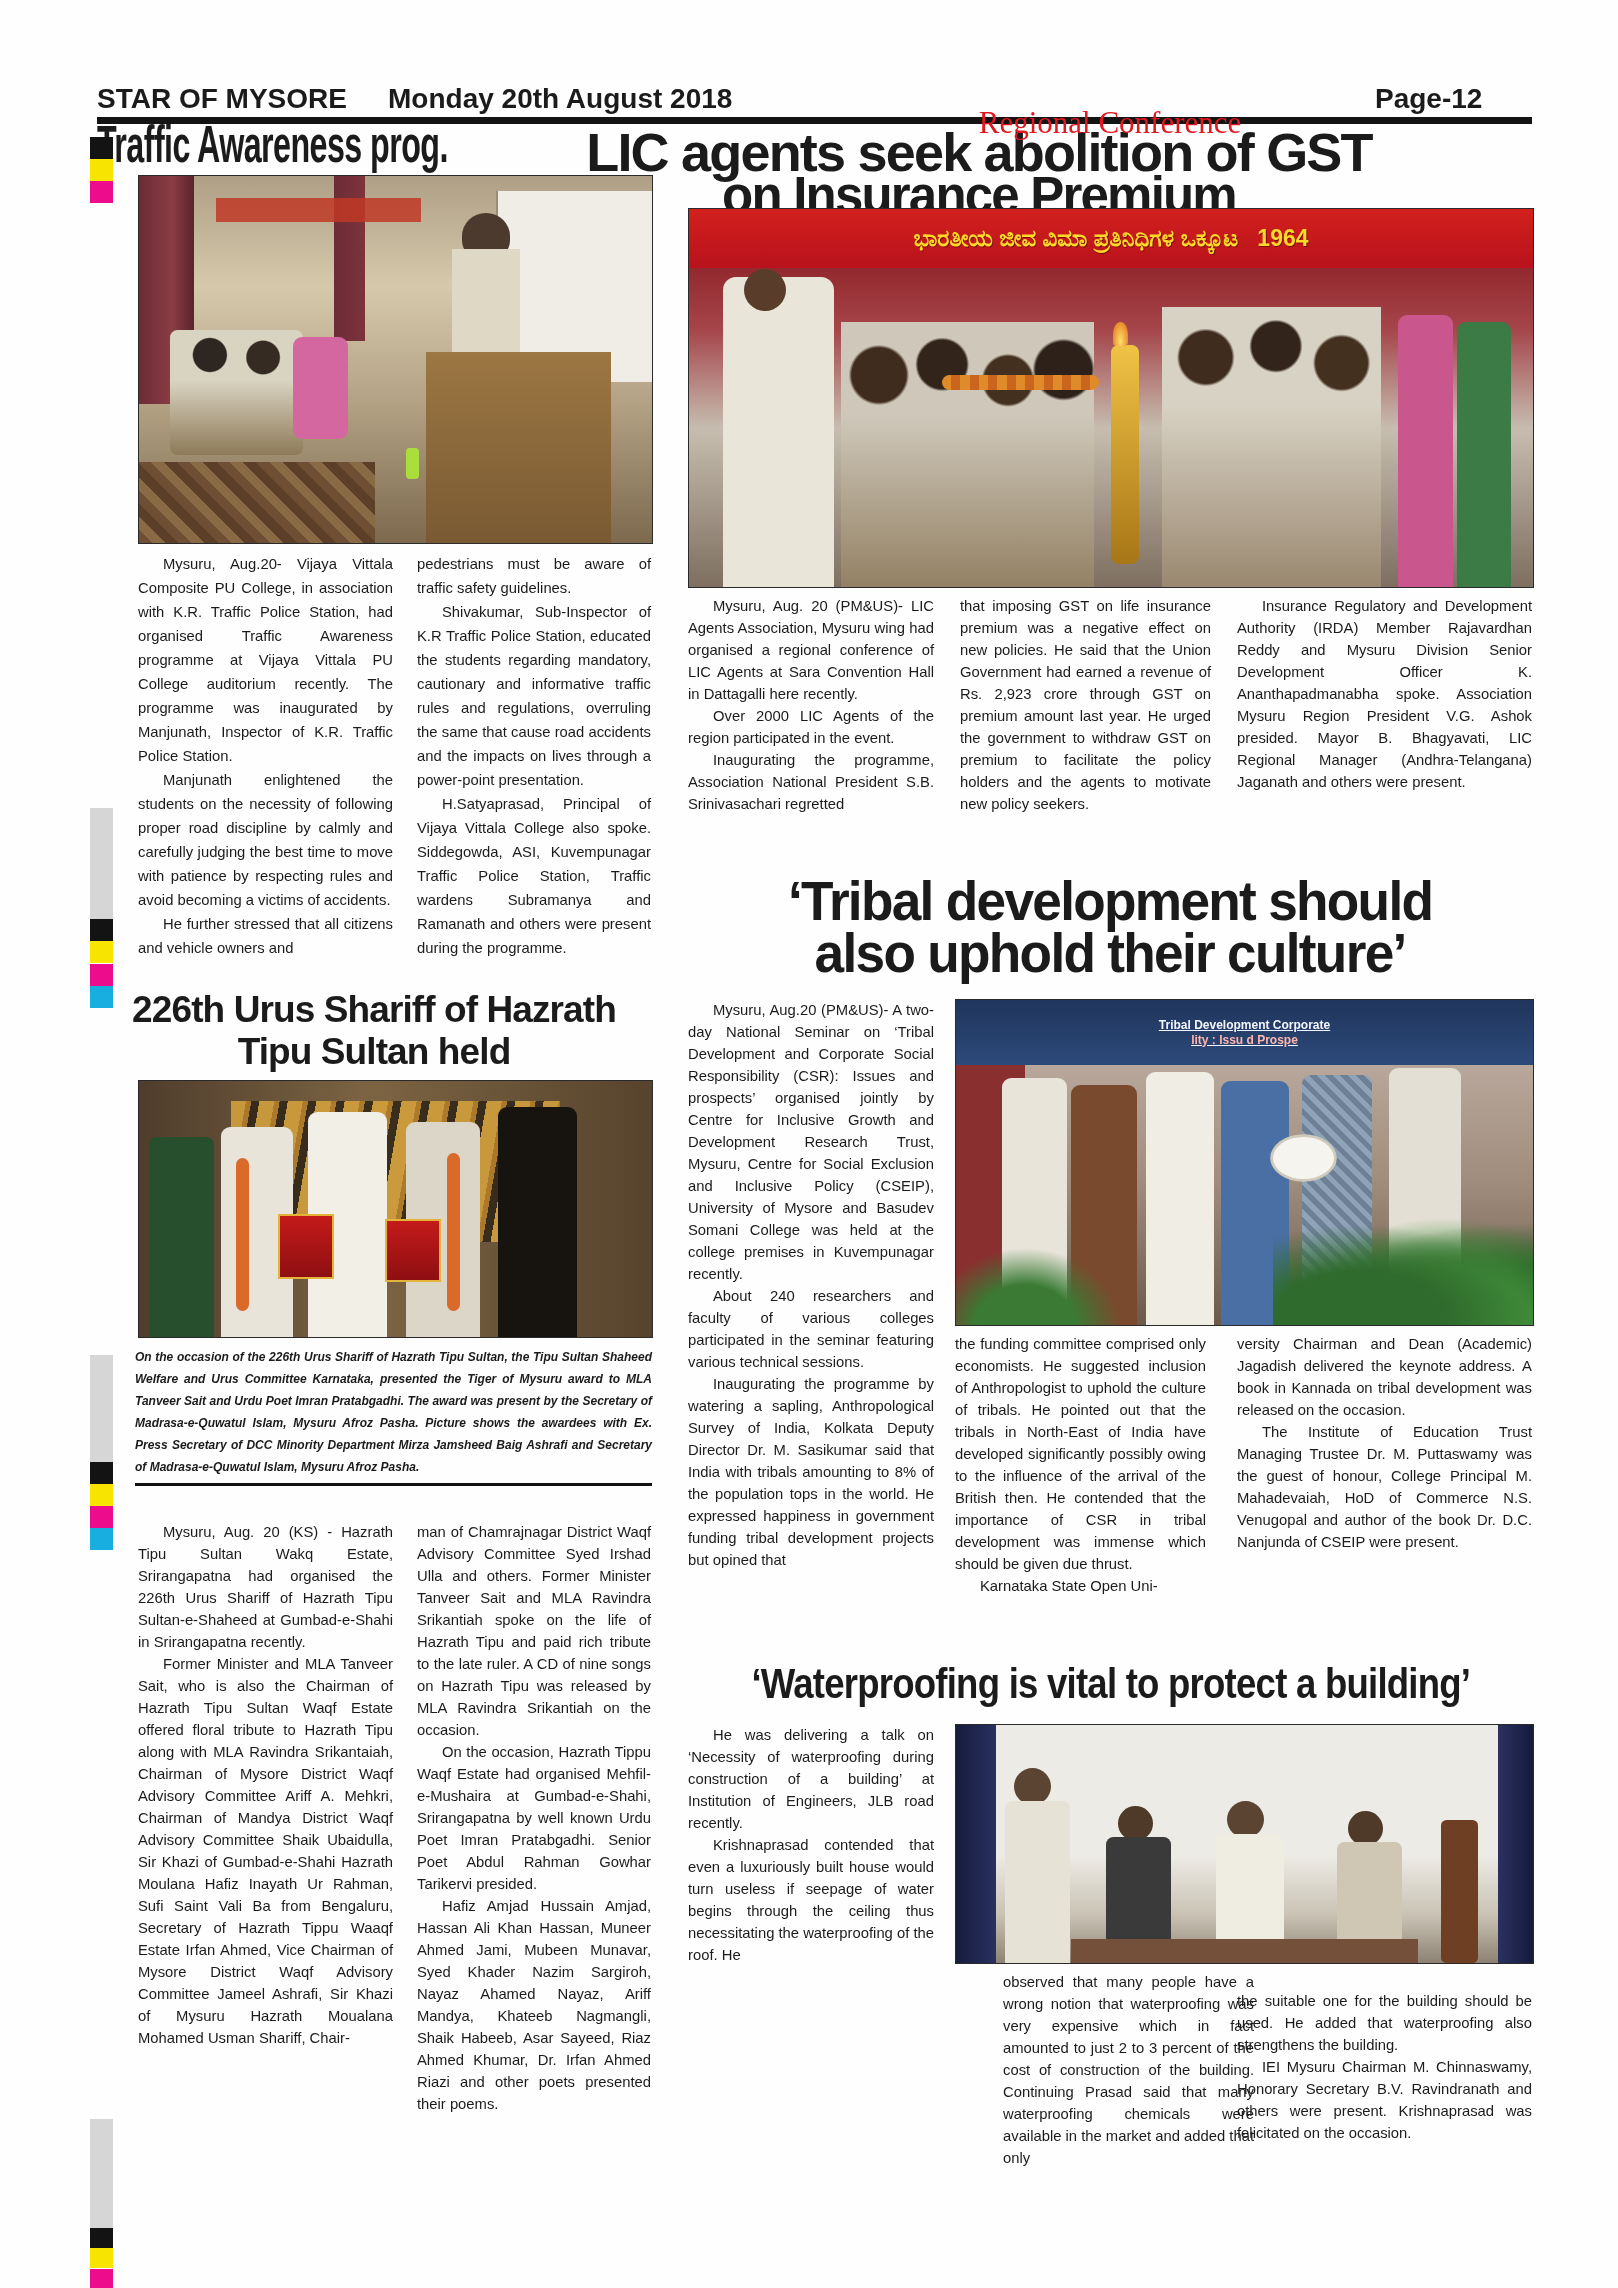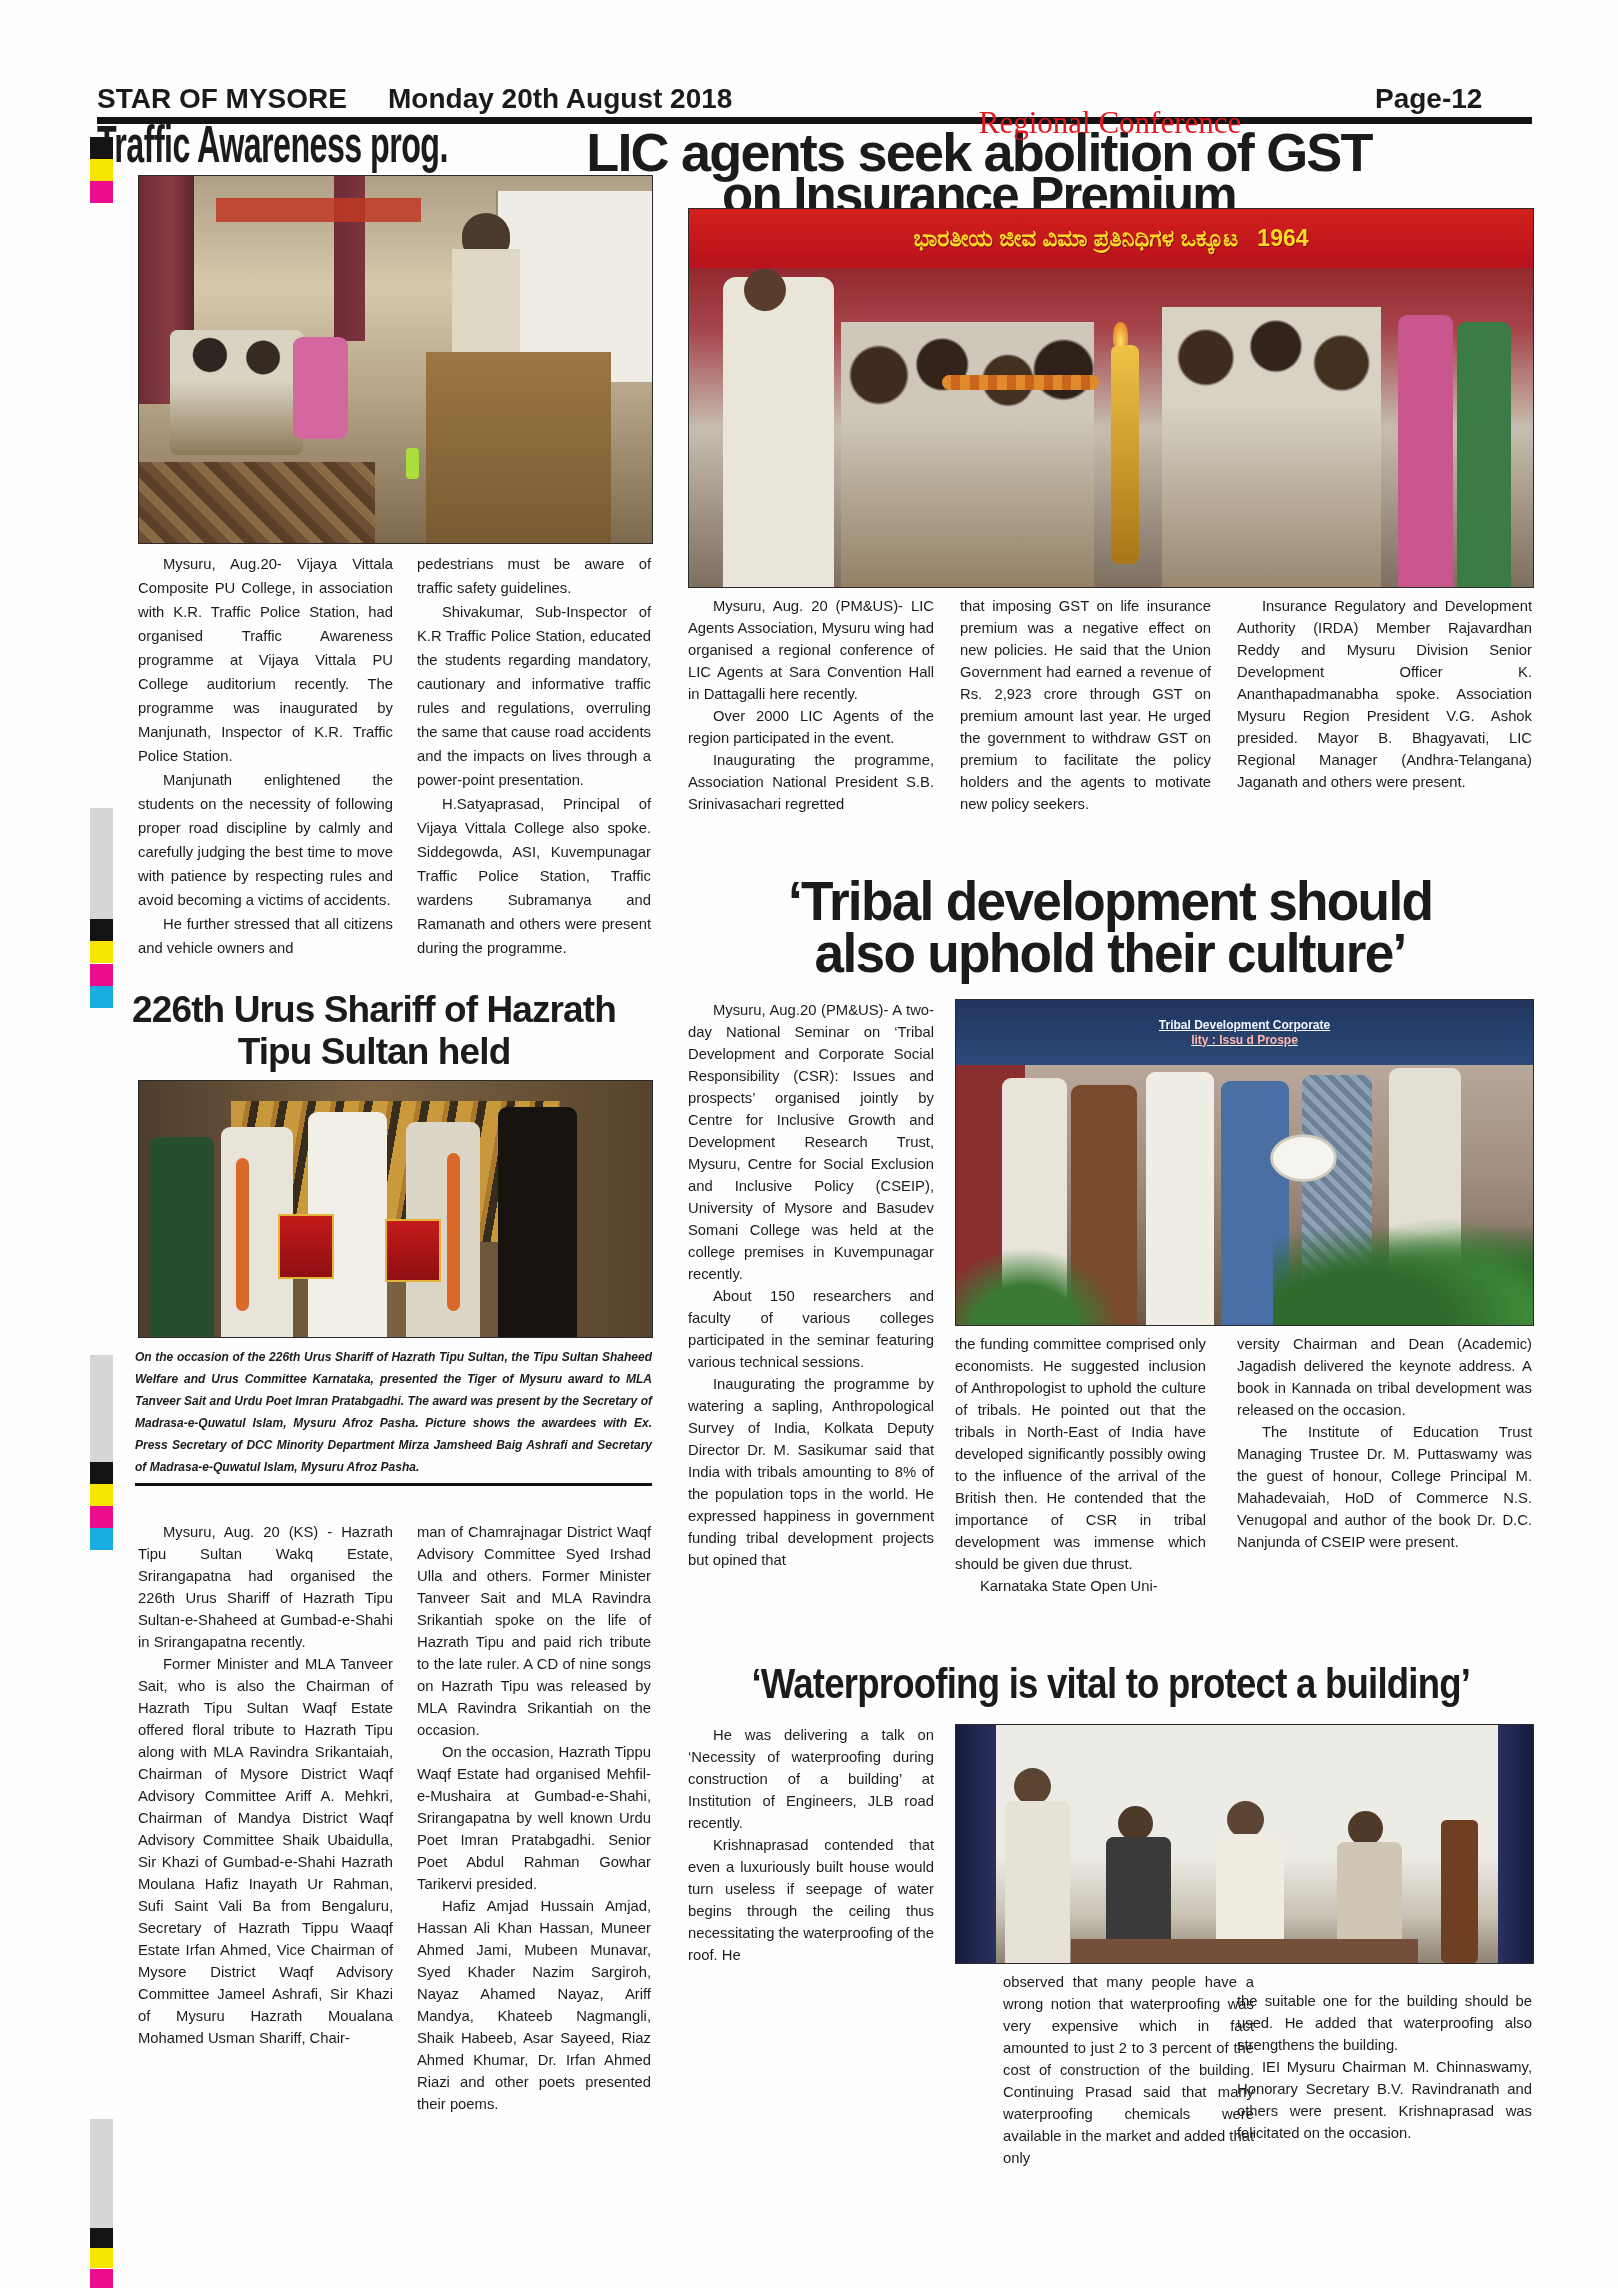--- a/index.html
+++ b/index.html
@@ -145,21 +145,21 @@
       <p>Insurance Regulatory and Development Authority (IRDA) Member Rajavardhan Reddy and Mysuru Division Senior Development Officer K. Ananthapadmanabha spoke. Association Mysuru Region President V.G. Ashok presided. Mayor B. Bhagyavati, LIC Regional Manager (Andhra-Telangana) Jaganath and others were present.</p>
     </div>
 
   <div class="abs hl-tribal" style="left:688px;top:875px;width:844px;">
     <div><span class="squeeze">‘Tribal development should</span></div>
     <div><span class="squeeze">also uphold their culture’</span></div>
   </div>
 
   <div class="abs col" style="left:688px;top:999px;width:246px;">
       <p>Mysuru, Aug.20 (PM&amp;US)- A two-day National Seminar on ‘Tribal Development and Corporate Social Responsibility (CSR): Issues and prospects’ organised jointly by Centre for Inclusive Growth and Development Research Trust, Mysuru, Centre for Social Exclusion and Inclusive Policy (CSEIP), University of Mysore and Basudev Somani College was held at the college premises in Kuvempunagar recently.</p>
-      <p>About 150 researchers and faculty of various colleges participated in the seminar featuring various technical sessions.</p>
+      <p>About 240 researchers and faculty of various colleges participated in the seminar featuring various technical sessions.</p>
       <p>Inaugurating the programme by watering a sapling, Anthropological Survey of India, Kolkata Deputy Director Dr. M. Sasikumar said that India with tribals amounting to 8% of the population tops in the world. He expressed happiness in government funding tribal development projects but opined that</p>
     </div>
 
   <div class="abs photo" style="left:955px;top:999px;width:577px;height:325px;background:linear-gradient(180deg,#b8a79b 20%,#a08d7d 55%,#6b5a4a 100%);">
     <div class="tribal-bannertext">
       <div>Tribal Development      Corporate</div>
       <div class="red">lity : Issu      d Prospe</div>
     </div>
     <div class="ph" style="left:0;top:20%;width:12%;height:80%;background:#8a2f2f;"></div>
     <div class="ph" style="left:8%;top:24%;width:65px;height:76%;background:#e8e4da;border-radius:9.2px 9.2px 0 0;"></div>

